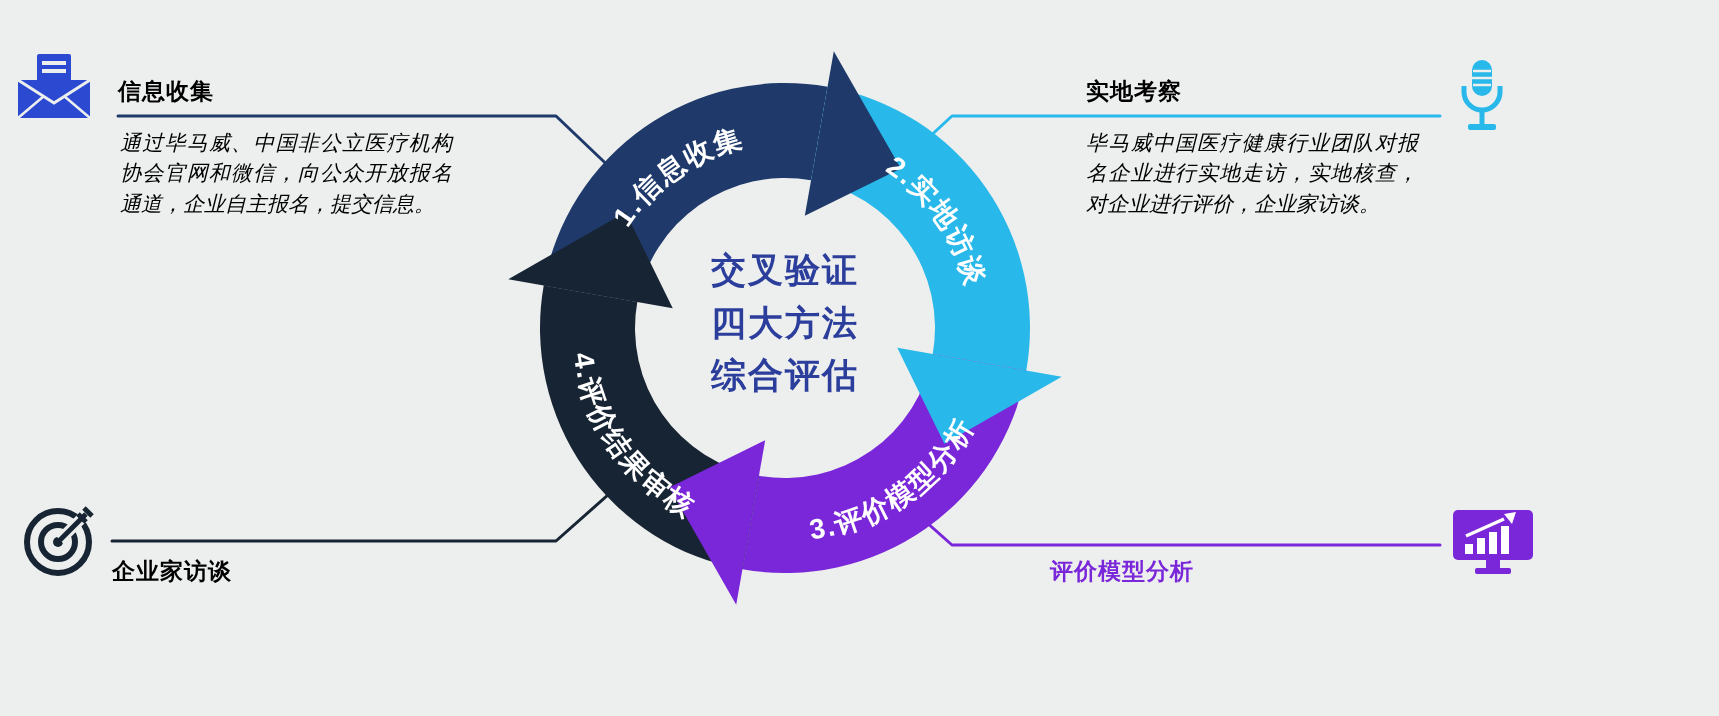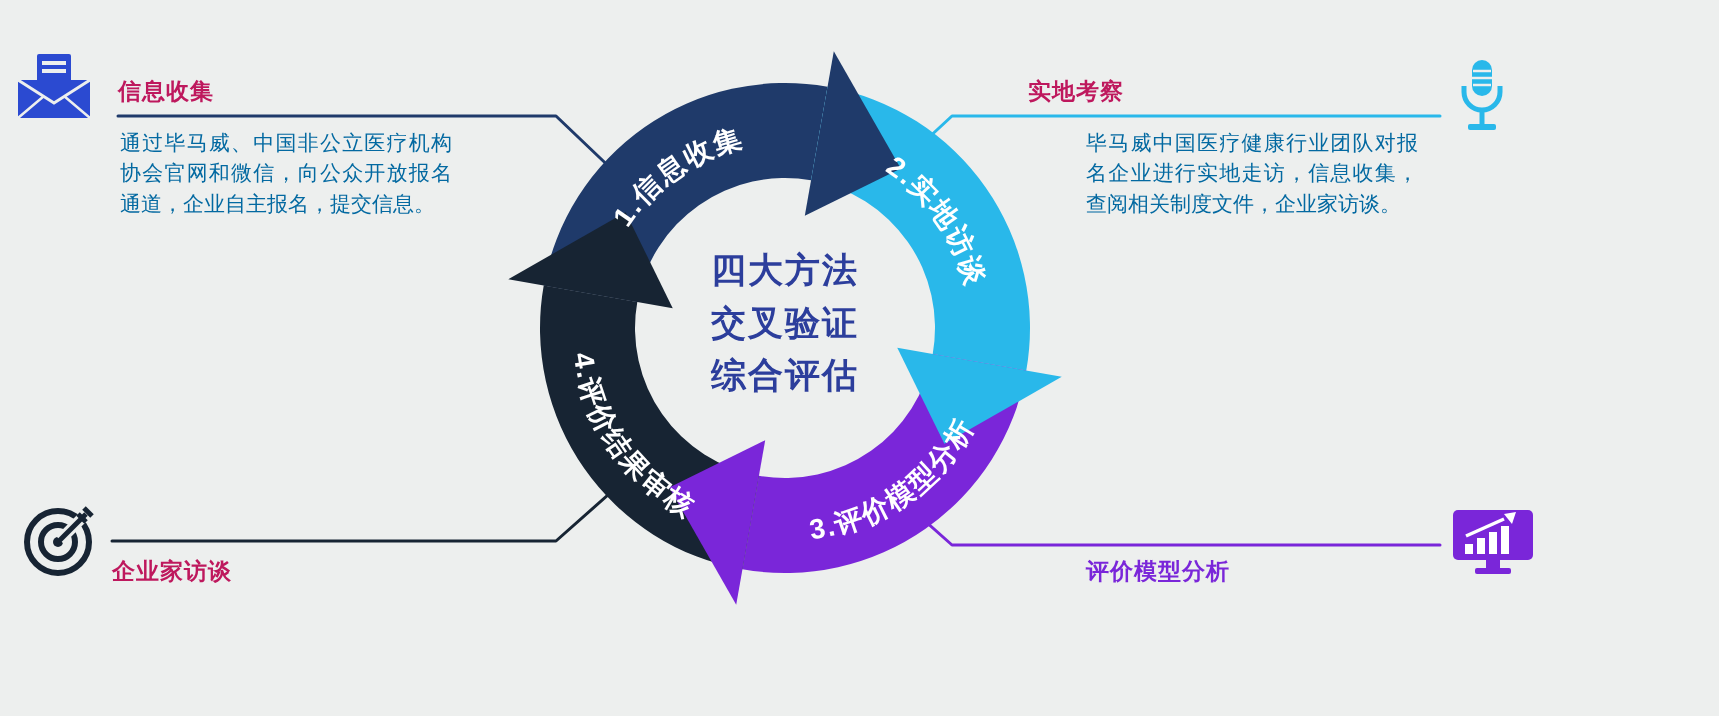--- a/index.html
+++ b/index.html
@@ -1,22 +1,22 @@
 <!DOCTYPE html>
 <html><head>
 <meta charset="utf-8">
 <style>
   * { margin:0; padding:0; box-sizing:border-box; }
   html,body { background:#edefee; }
   body { font-family:"Liberation Sans","DejaVu Sans",sans-serif; }
   .stage { position:relative; width:1719px; height:716px; background:#edefee; overflow:hidden; }
   .abs { position:absolute; }
-  .heading { font-size:23px; font-weight:bold; color:#be185d; letter-spacing:1px; white-space:nowrap; }
+  .heading { font-size:23px; font-weight:bold; color:#000000; letter-spacing:1px; white-space:nowrap; }
   .heading.purple { color:#7a26d9; }
-  .body-text { font-size:21px; line-height:1.45; color:#0369a1; text-align:justify; }
+  .body-text { font-size:21px; line-height:1.45; color:#000000; text-align:justify;font-style:italic; }
   .connectors { position:absolute; left:0; top:0; }
   .conn { fill:none; stroke-width:3; stroke-linejoin:round; stroke-linecap:round; }
   #wheel { position:absolute; left:455px; top:-2px; }
   .arc-label { font-family:"Liberation Sans","DejaVu Sans",sans-serif; font-size:28px; font-weight:bold; fill:#ffffff; letter-spacing:2px; }
   .center-caption { position:absolute; left:635px; top:244px; width:300px; text-align:center;
                     font-size:35px; font-weight:600; color:#2c3e9c; line-height:1.5; letter-spacing:2px; }
   .icon { display:block; }
 </style>
 </head>
 <body>
@@ -45,22 +45,22 @@
       <path d="M606.73,378.80 L489.38,445.79 L442.27,349.80 Z" fill="#29b8ea"></path>
       <path d="M281.20,606.73 L214.21,489.38 L310.20,442.27 Z" fill="#7a26d9"></path>
       <path d="M53.27,281.20 L170.62,214.21 L217.73,310.20 Z" fill="#172433"></path>
       <text class="arc-label"><textPath href="#tp0" xlink:href="#tp0" startOffset="50%" text-anchor="middle">1.信息收集</textPath></text>
       <text class="arc-label"><textPath href="#tp1" xlink:href="#tp1" startOffset="50%" text-anchor="middle">2.实地访谈</textPath></text>
       <text class="arc-label"><textPath href="#tp2" xlink:href="#tp2" startOffset="50%" text-anchor="middle">3.评价模型分析</textPath></text>
       <text class="arc-label"><textPath href="#tp3" xlink:href="#tp3" startOffset="50%" text-anchor="middle">4.评价结果审核</textPath></text>
     </svg>
 
   <div class="center-caption">
+    <div>交叉验证</div>
     <div>四大方法</div>
-    <div>交叉验证</div>
     <div>综合评估</div>
   </div>
 
   <svg class="abs icon" style="left:16px;top:54px" width="76" height="66" viewBox="0 0 76 66">
     <rect x="21" y="0" width="34" height="28" rx="2" fill="#2b4ad1"></rect>
     <rect x="26" y="7" width="24" height="4" fill="#edefee"></rect>
     <rect x="26" y="15" width="24" height="4" fill="#edefee"></rect>
     <path d="M2,26 L74,26 L74,64 L2,64 Z" fill="#2b4ad1"></path>
     <path d="M2,26 L38,49 L74,26" fill="none" stroke="#edefee" stroke-width="3"></path>
     <path d="M2,64 L28,42 M74,64 L48,42" stroke="#edefee" stroke-width="2.5" fill="none"></path>
@@ -70,22 +70,22 @@
 
   <svg class="abs icon" style="left:1458px;top:58px" width="48" height="78" viewBox="0 0 48 78">
     <rect x="14" y="2" width="20" height="36" rx="10" fill="#29b8ea"></rect>
     <line x1="15" y1="13" x2="33" y2="13" stroke="#edefee" stroke-width="2.5"></line>
     <line x1="14" y1="20" x2="34" y2="20" stroke="#edefee" stroke-width="2.5"></line>
     <line x1="15" y1="27" x2="33" y2="27" stroke="#edefee" stroke-width="2.5"></line>
     <path d="M6,28 v6 a18,18 0 0 0 36,0 v-6" fill="none" stroke="#29b8ea" stroke-width="5"></path>
     <line x1="24" y1="52" x2="24" y2="66" stroke="#29b8ea" stroke-width="5"></line>
     <rect x="10" y="66" width="28" height="6" rx="2" fill="#29b8ea"></rect>
   </svg>
-  <h2 class="abs heading" style="left:1028px;top:76px">实地考察</h2>
-  <p class="abs body-text" style="left:1086px;top:128px;width:332px">毕马威中国医疗健康行业团队对报名企业进行实地走访，信息收集，查阅相关制度文件，企业家访谈。</p>
+  <h2 class="abs heading" style="left:1086px;top:76px">实地考察</h2>
+  <p class="abs body-text" style="left:1086px;top:128px;width:332px">毕马威中国医疗健康行业团队对报名企业进行实地走访，实地核查，对企业进行评价，企业家访谈。</p>
 
   <svg class="abs icon" style="left:20px;top:496px" width="82" height="82" viewBox="0 0 82 82">
     <circle cx="38" cy="46" r="31" fill="none" stroke="#172433" stroke-width="6"></circle>
     <circle cx="38" cy="46" r="17" fill="none" stroke="#172433" stroke-width="6"></circle>
     <circle cx="38" cy="46" r="5" fill="#172433"></circle>
     <line x1="40" y1="44" x2="68" y2="16" stroke="#edefee" stroke-width="11"></line>
     <line x1="39" y1="45" x2="66" y2="18" stroke="#172433" stroke-width="5"></line>
     <line x1="58" y1="18" x2="66" y2="26" stroke="#172433" stroke-width="5"></line>
     <line x1="64" y1="12" x2="72" y2="20" stroke="#172433" stroke-width="5"></line>
   </svg>
@@ -95,15 +95,15 @@
     <rect x="3" y="2" width="80" height="50" rx="5" fill="#7a26d9"></rect>
     <rect x="15" y="36" width="8" height="10" fill="#ffffff"></rect>
     <rect x="27" y="30" width="8" height="16" fill="#ffffff"></rect>
     <rect x="39" y="24" width="8" height="22" fill="#ffffff"></rect>
     <rect x="51" y="18" width="8" height="28" fill="#ffffff"></rect>
     <path d="M16,28 L54,11" stroke="#ffffff" stroke-width="3.5" fill="none"></path>
     <path d="M66,4 L54,6 L62,16 Z" fill="#ffffff"></path>
     <rect x="36" y="52" width="14" height="8" fill="#7a26d9"></rect>
     <rect x="25" y="60" width="36" height="6" rx="2" fill="#7a26d9"></rect>
   </svg>
-  <h2 class="abs heading purple" style="left:1086px;top:556px">评价模型分析</h2>
+  <h2 class="abs heading purple" style="left:1050px;top:556px">评价模型分析</h2>
 
 </div>
 
 </body></html>

